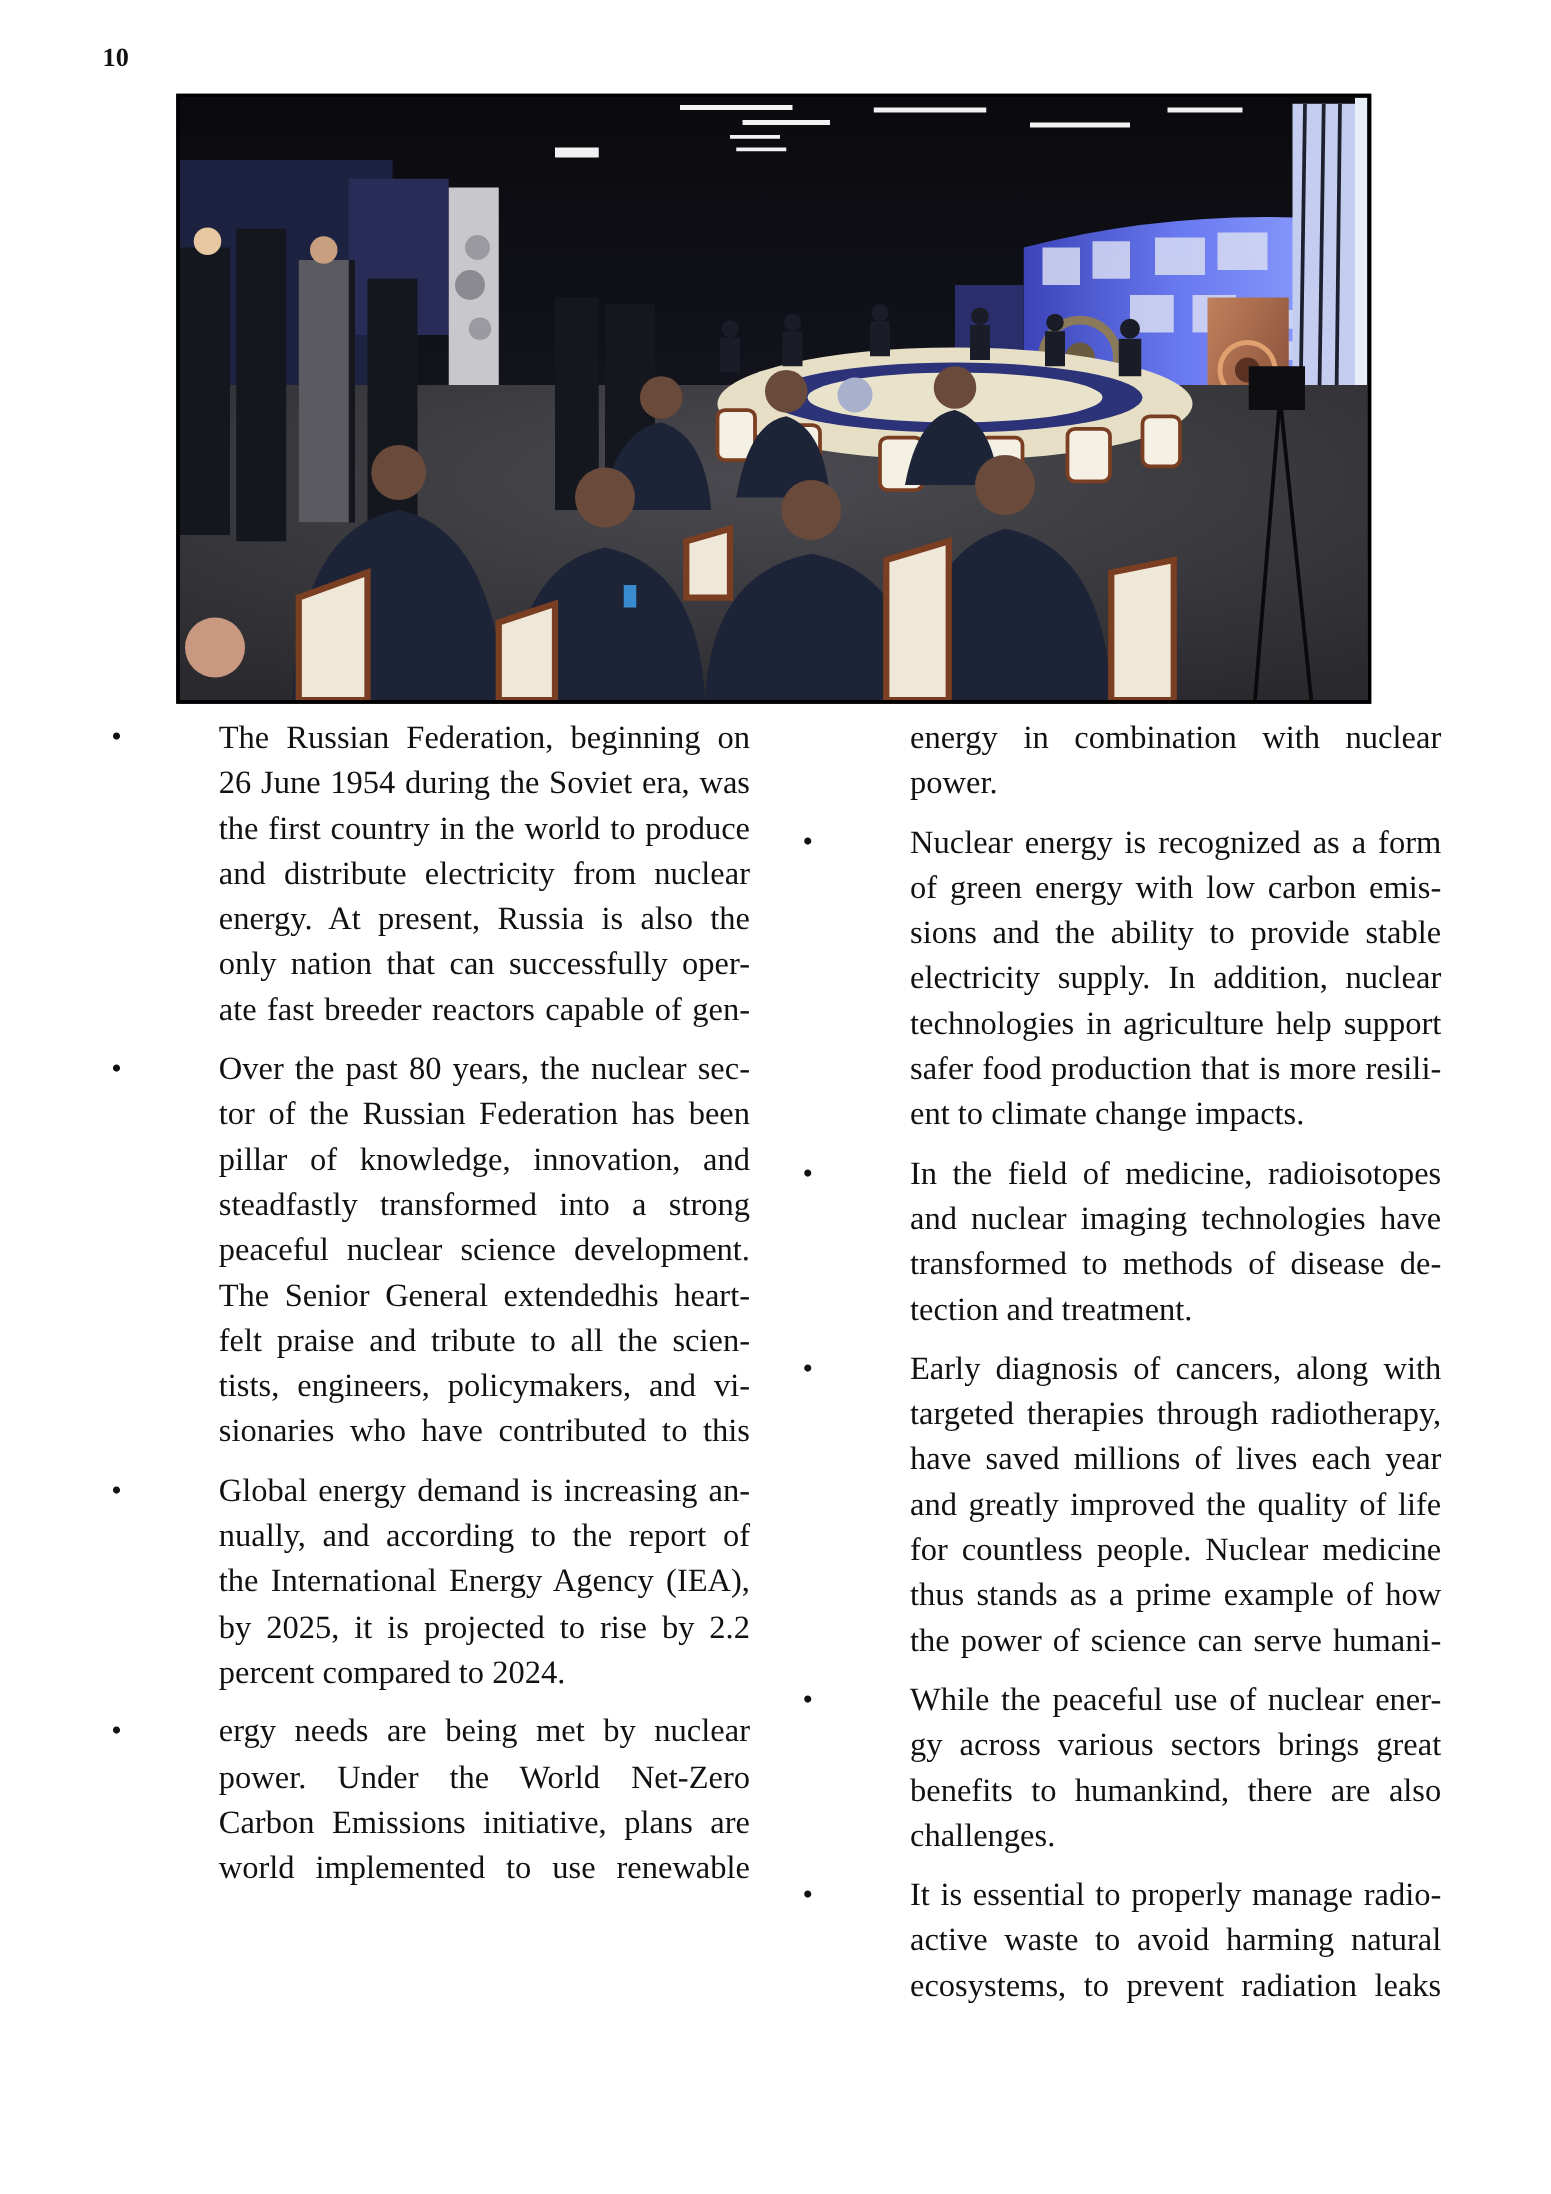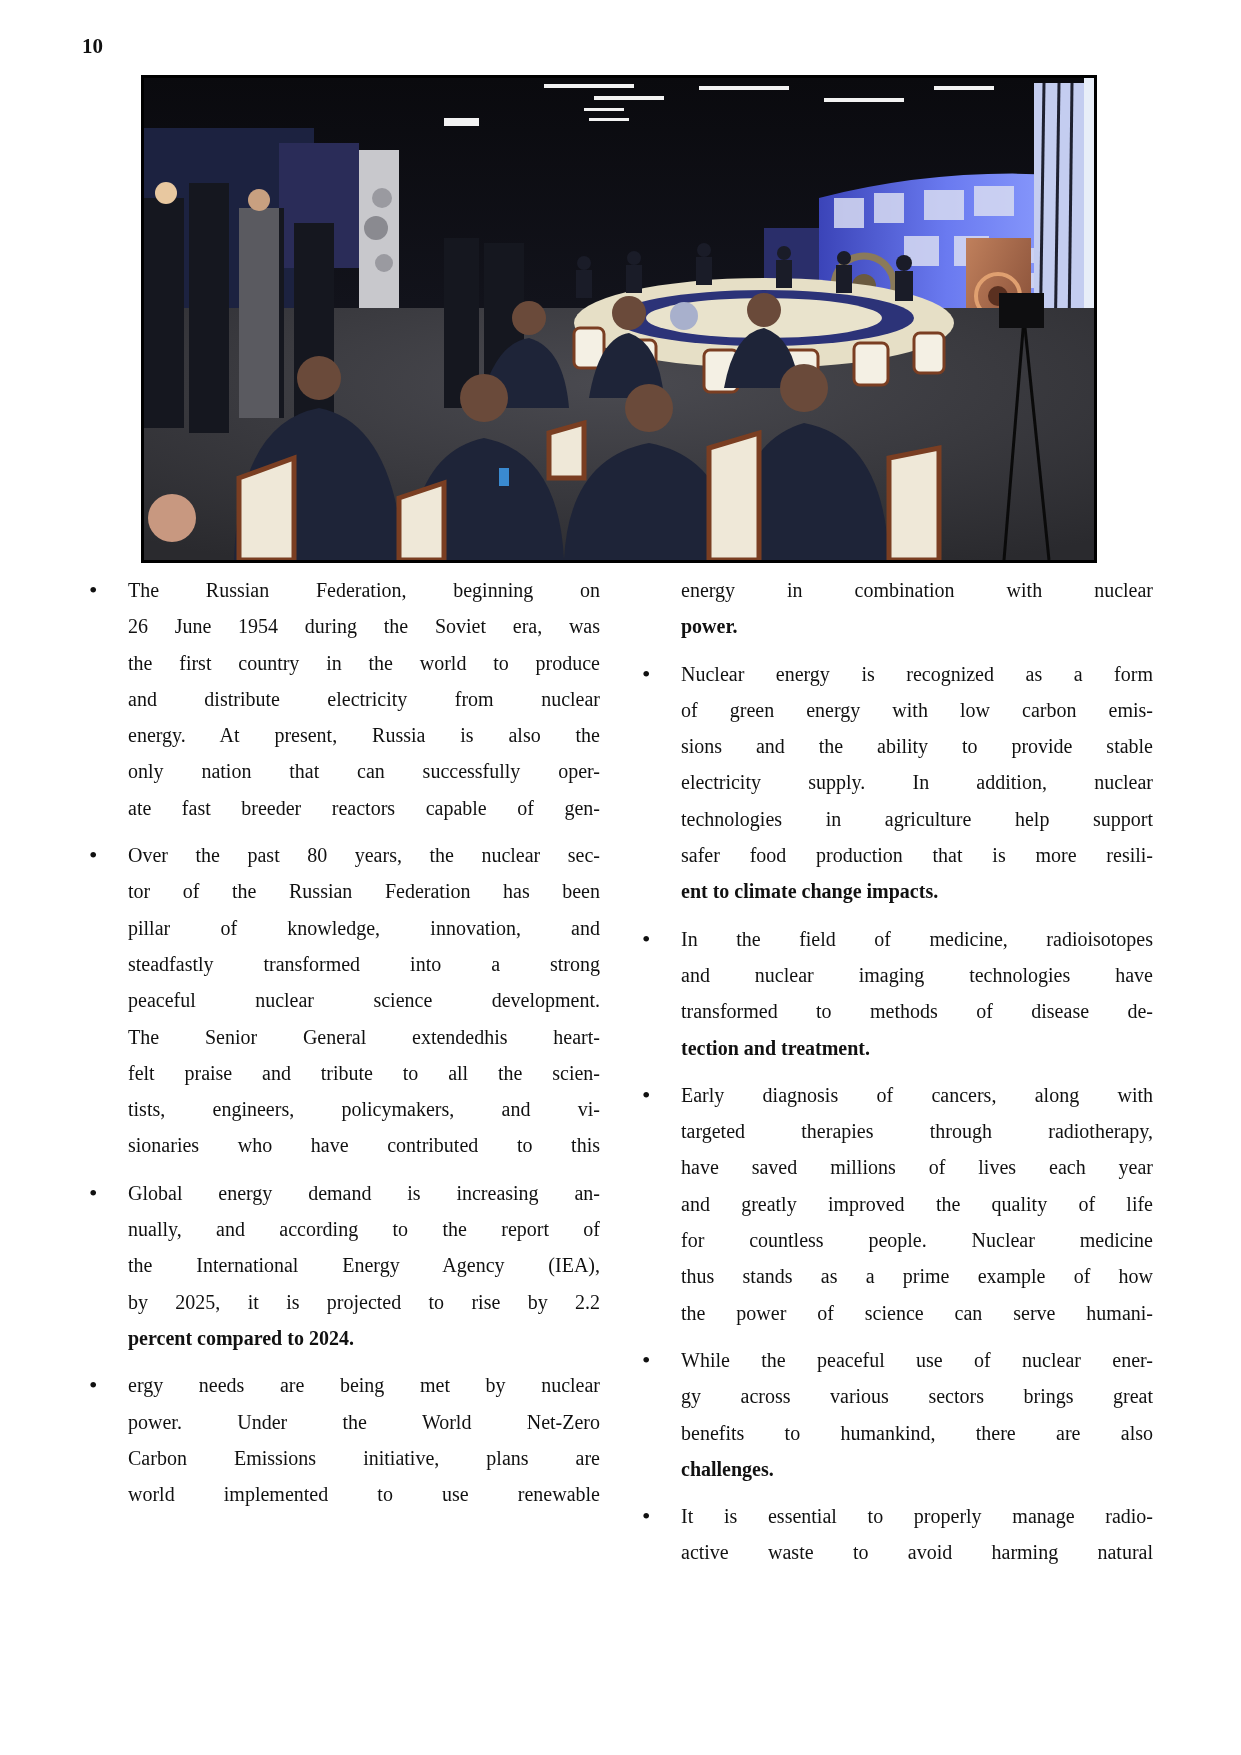--- a/index.html
+++ b/index.html
@@ -10,23 +10,23 @@
   .photo { position: absolute; left: 141px; top: 75px; width: 950px; height: 482px;
            border: 3px solid #000; overflow: hidden; background: #15161c; }
   .photo svg { display: block; width: 100%; height: 100%; }
 
   .column { position: absolute; top: 572px; width: 520px; }
   .col-left { left: 80px; }
   .col-right { left: 633px; }
   .bullet-item { position: relative; padding-left: 48px; margin-bottom: 11px; }
   .bullet-item .bullet { position: absolute; left: 9px; top: 0; font-size: 24px; line-height: 36.3px; }
   .continuation { padding-left: 48px; margin-bottom: 11px; }
-  .line { display: block; font-size: 20px; line-height: 36.3px; height: 36.3px;
-          text-align: justify; text-align-last: justify; white-space: nowrap; }
-  .line.last { text-align-last: left; font-weight: bold; }
+  .line { display: block; font-size: 26px; line-height: 36.3px; height: 36.3px;
+          text-align: justify; text-align-last: justify; white-space: nowrap; margin-left: 47px; }
+  .line.last { text-align-last: left; }
 </style>
 </head>
 <body>
 
 <div class="page-number">10</div>
 
 <div class="photo">
   <svg viewBox="0 0 950 482" preserveAspectRatio="none">
     <defs>
       <linearGradient id="ceil" x1="0" y1="0" x2="0" y2="1">
@@ -236,14 +236,15 @@
     <span class="bullet">•</span>
     <span class="line">While the peaceful use of nuclear ener-</span>
     <span class="line">gy across various sectors brings great</span>
     <span class="line">benefits to humankind, there are also</span>
     <span class="line last">challenges.</span>
   </div>
   <div class="bullet-item">
     <span class="bullet">•</span>
     <span class="line">It is essential to properly manage radio-</span>
     <span class="line">active waste to avoid harming natural</span>
+    <span class="line">ecosystems, to prevent radiation leaks</span>
   </div>
 </div>
 
 </body></html>

